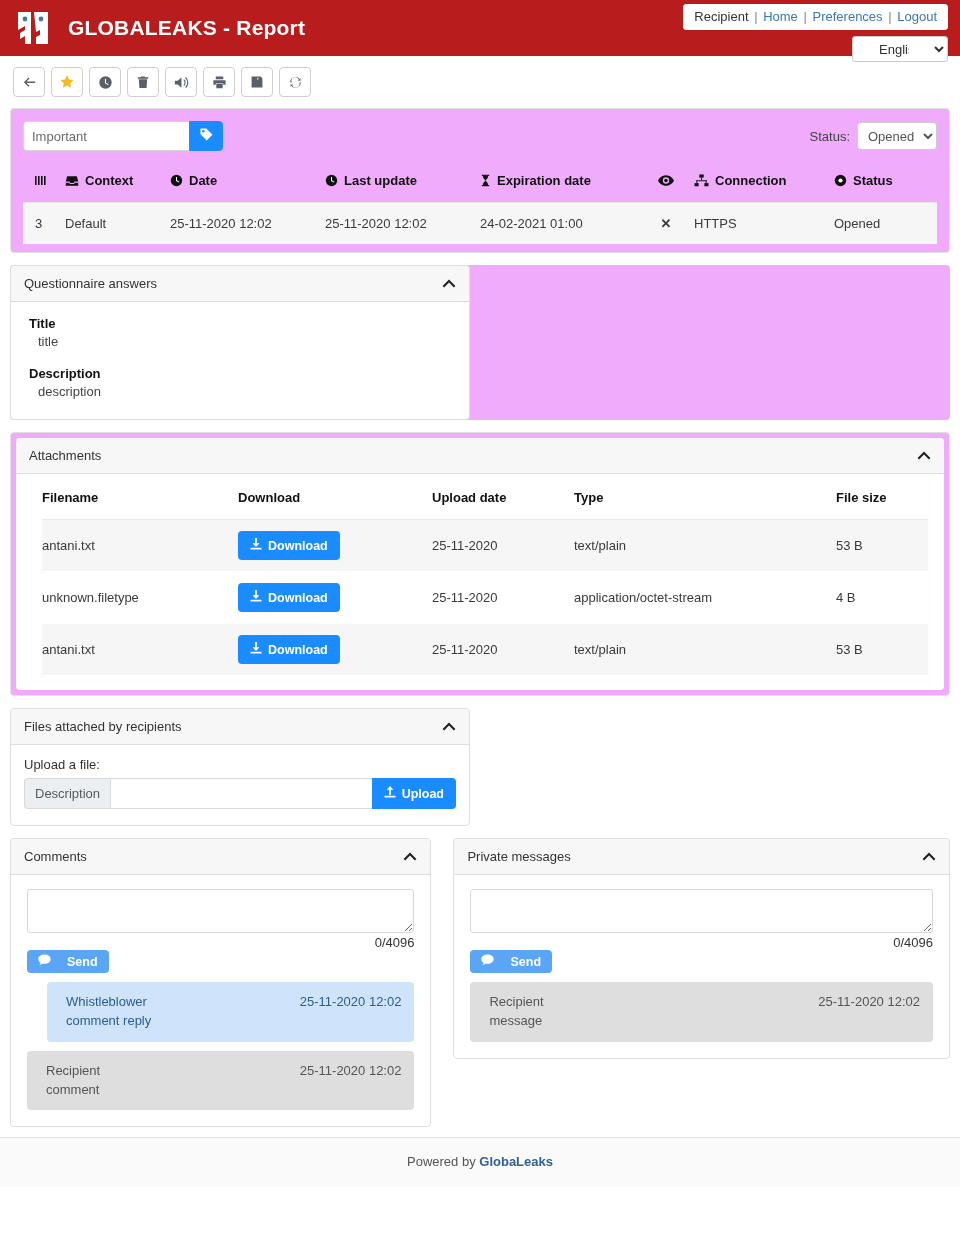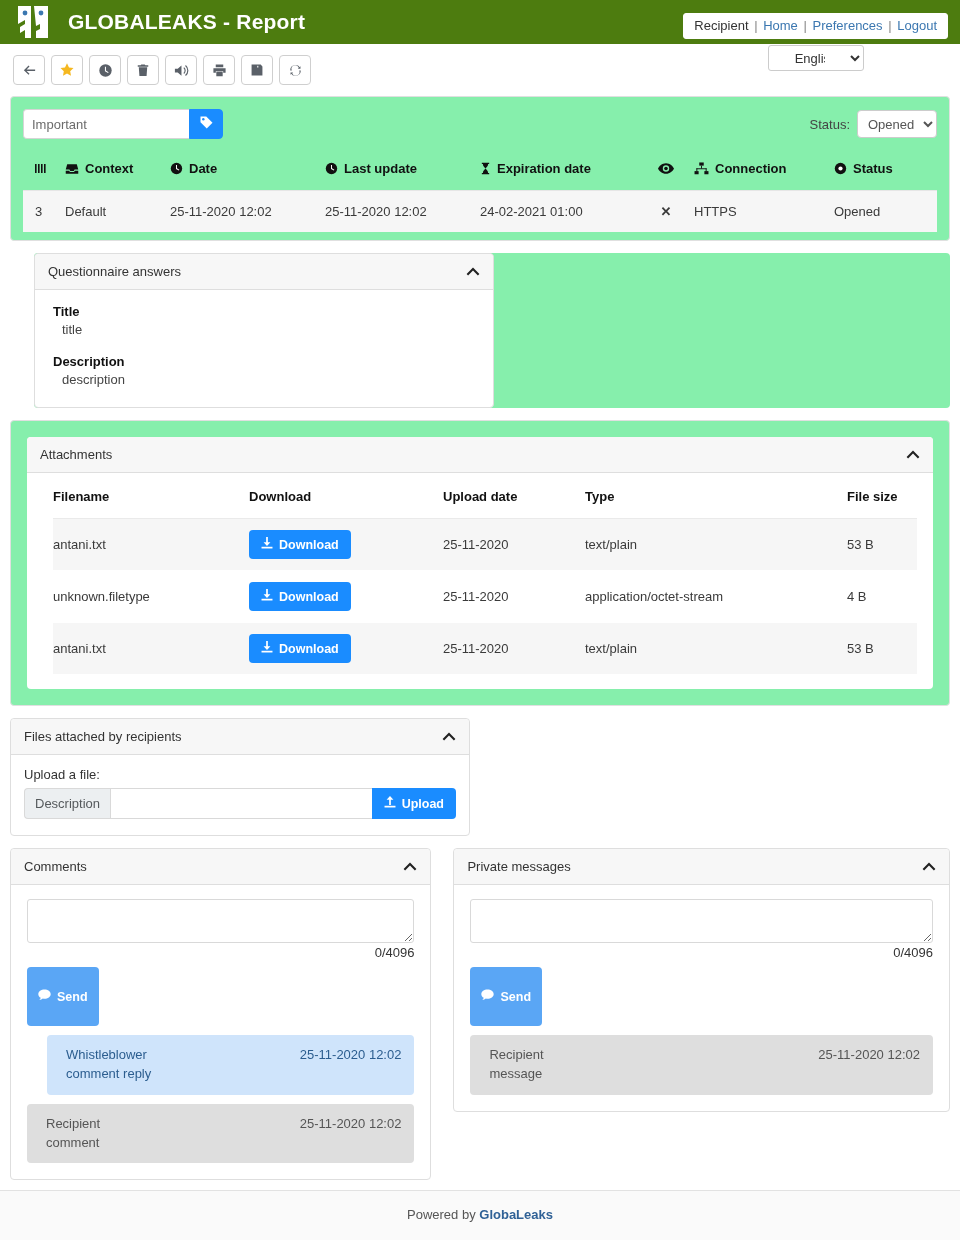--- a/index.html
+++ b/index.html
@@ -8,43 +8,43 @@
     width: 960px;
     font-family: "Liberation Sans", sans-serif;
     background: #ffffff;
     color: #333333;
     font-size: 13px;
     -webkit-font-smoothing: antialiased;
   }
 
   
   .header {
-    background: #4d7c0f;
-    height: 44px;
+    background: #b91c1c;
+    height: 56px;
     display: flex;
     align-items: center;
     padding: 0 12px 0 14px;
     position: relative;
   }
   .logo-wrap { display: flex; align-items: center; gap: 14px; }
   .logo { width: 40px; height: 36px; display: block; }
   .brand-title {
     color: #ffffff;
     font-size: 21px;
     font-weight: bold;
     letter-spacing: .2px;
     white-space: nowrap;
   }
   .header-right {
     position: absolute;
     right: 12px;
-    top: 13px;
+    top: 4px;
     display: flex;
     flex-direction: column;
-    align-items: center;
+    align-items: flex-end;
     gap: 6px;
   }
   .nav-pill {
     background: #ffffff;
     border: 1px solid #ffffff;
     border-radius: 3px;
     padding: 5px 10px;
     font-size: 13px;
     color: #333333;
     white-space: nowrap;
@@ -80,21 +80,21 @@
     cursor: pointer;
     padding: 0;
   }
   .tbtn svg { display: block; }
 
   
   .wrap { padding: 0 10px; }
   .card {
     border: 1px solid #e0e0e0;
     border-radius: 4px;
-    background: #86efac;
+    background: #f0abfc;
     margin-bottom: 12px;
   }
 
   
   .filter-row {
     display: flex;
     align-items: center;
     justify-content: space-between;
     padding: 12px 12px 10px 12px;
   }
@@ -254,24 +254,23 @@
     padding: 6px 8px;
     outline: none;
     display: block;
   }
   .counter { text-align: right; font-size: 13px; color: #333; margin-top: 2px; }
   .btn-send {
     background: #5aa6f5; color: #fff; border: none;
     border-radius: 4px;
     font-family: "Liberation Sans", sans-serif;
     font-size: 12.5px; font-weight: bold;
-    padding: 22px 11px;
-    display: inline-flex; align-items: center; gap: 6px;
+    padding: 4px 11px;
+    display: inline-flex; align-items: center; gap: 16px;
     cursor: pointer;
-    margin-top: 7px;
   }
   .bubble {
     border-radius: 4px;
     padding: 11px 13px;
     margin-top: 9px;
     font-size: 13px;
     line-height: 1.45;
   }
   .bubble.wb { background: #cfe4fb; color: #2b5d8f; margin-left: 20px; }
   .bubble.rc { background: #dedede; color: #555; }
@@ -496,40 +495,40 @@
             <td>24-02-2021 01:00</td>
             <td class="cell-x" style="text-align:center;">✕</td>
             <td>HTTPS</td>
             <td>Opened</td>
           </tr>
         </tbody>
       </table>
     </div>
   </div>
 
-  <div class="card" style="border:none;padding:0;margin-bottom:12px;margin-left:24px;">
+  <div class="card" style="border:none;padding:0;margin-bottom:12px;">
     <div class="panel panel-half">
       <div class="panel-head">
         <span>Questionnaire answers</span>
         <span class="chev">
           <svg width="14" height="9" viewBox="0 0 14 9">
               <path fill="#222" d="M7 0.6 13.4 7l-1.5 1.5L7 3.6 2.1 8.5.6 7z"></path>
             </svg>
         </span>
       </div>
       <div class="qa-body">
         <div class="qa-label">Title</div>
         <div class="qa-value">title</div>
         <div class="qa-label">Description</div>
         <div class="qa-value">description</div>
       </div>
     </div>
   </div>
 
-  <div class="card" style="padding:16px;">
+  <div class="card" style="padding:5px;">
     <div class="panel" style="border:none;">
       <div class="panel-head">
         <span>Attachments</span>
         <span class="chev">
           <svg width="14" height="9" viewBox="0 0 14 9">
               <path fill="#222" d="M7 0.6 13.4 7l-1.5 1.5L7 3.6 2.1 8.5.6 7z"></path>
             </svg>
         </span>
       </div>
       <div style="padding: 0 16px 14px 26px;">

